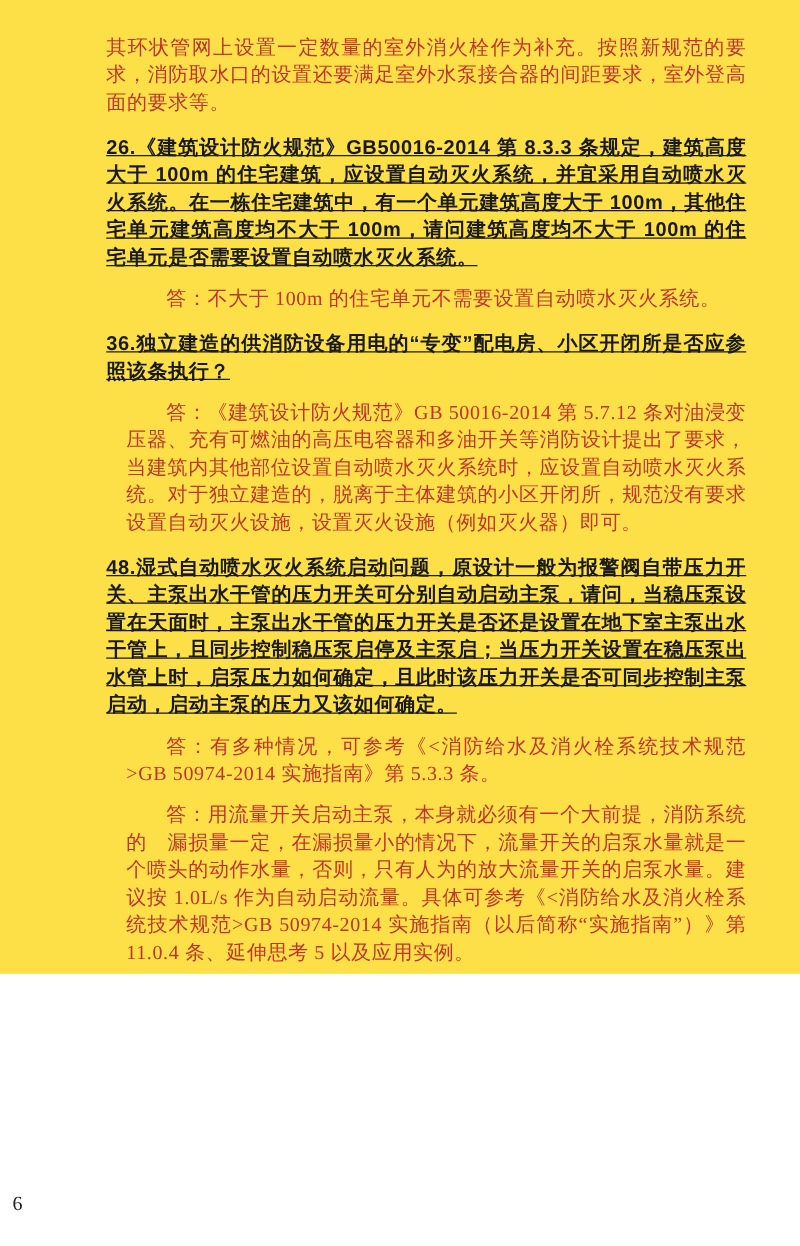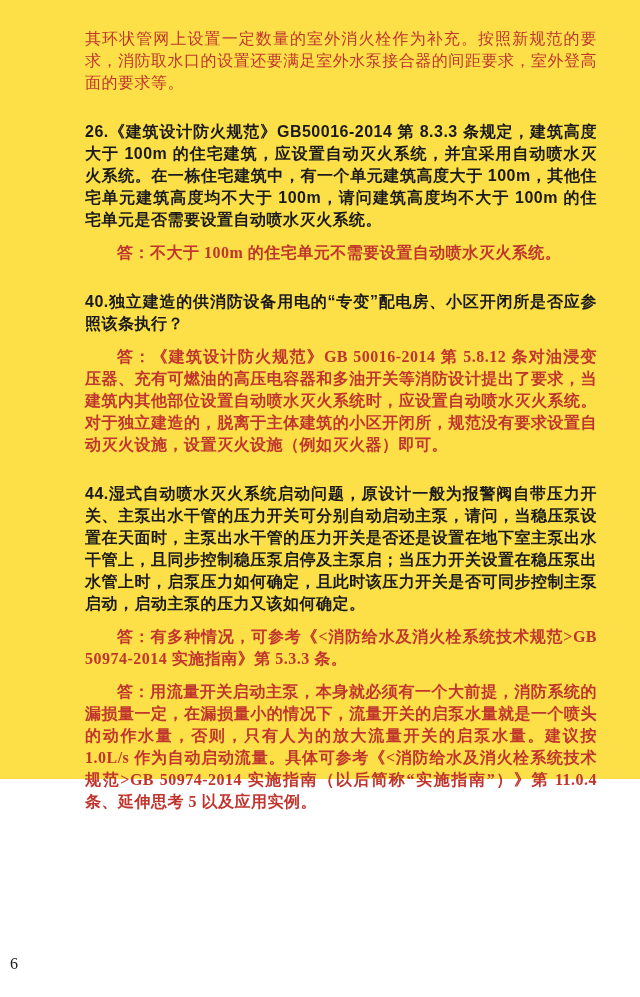--- a/index.html
+++ b/index.html
@@ -31,32 +31,34 @@
   }
   p {
     margin: 0;
     font-size: 16px;
     line-height: 22px;
     text-align: justify;
     text-justify: inter-ideograph;
     letter-spacing: 0.5px;
   }
   p.question {
-    margin-top: 27px;
+    margin-top: 14px;
     color: #1a1a1a;
     font-family: "Liberation Sans", sans-serif;
     font-weight: 700;
     text-indent: 0;
+    text-decoration: underline;
   }
   p.answer {
     margin-top: 11px;
     color: #c1352f;
     font-family: "Liberation Serif", serif;
-    font-weight: 700;
+    font-weight: 400;
     text-indent: 2em;
+    margin-left: 16px;
   }
   p.continuation {
     margin-top: 0;
     color: #c1352f;
     font-family: "Liberation Serif", serif;
     font-weight: 400;
     text-indent: 0;
   }
   .page-number {
     position: absolute;
@@ -72,24 +74,24 @@
 
 <div class="page">
   <div class="text-column">
 
     <p class="continuation">其环状管网上设置一定数量的室外消火栓作为补充。按照新规范的要求，消防取水口的设置还要满足室外水泵接合器的间距要求，室外登高面的要求等。</p>
 
     <p class="question">26.《建筑设计防火规范》GB50016-2014 第 8.3.3 条规定，建筑高度大于 100m 的住宅建筑，应设置自动灭火系统，并宜采用自动喷水灭火系统。在一栋住宅建筑中，有一个单元建筑高度大于 100m，其他住宅单元建筑高度均不大于 100m，请问建筑高度均不大于 100m 的住宅单元是否需要设置自动喷水灭火系统。</p>
     <p class="answer">答：不大于 100m 的住宅单元不需要设置自动喷水灭火系统。</p>
 
 
-    <p class="question">40.独立建造的供消防设备用电的“专变”配电房、小区开闭所是否应参照该条执行？</p>
-    <p class="answer">答：《建筑设计防火规范》GB 50016-2014 第 5.8.12 条对油浸变压器、充有可燃油的高压电容器和多油开关等消防设计提出了要求，当建筑内其他部位设置自动喷水灭火系统时，应设置自动喷水灭火系统。对于独立建造的，脱离于主体建筑的小区开闭所，规范没有要求设置自动灭火设施，设置灭火设施（例如灭火器）即可。</p>
+    <p class="question">36.独立建造的供消防设备用电的“专变”配电房、小区开闭所是否应参照该条执行？</p>
+    <p class="answer">答：《建筑设计防火规范》GB 50016-2014 第 5.7.12 条对油浸变压器、充有可燃油的高压电容器和多油开关等消防设计提出了要求，当建筑内其他部位设置自动喷水灭火系统时，应设置自动喷水灭火系统。对于独立建造的，脱离于主体建筑的小区开闭所，规范没有要求设置自动灭火设施，设置灭火设施（例如灭火器）即可。</p>
 
-    <p class="question">44.湿式自动喷水灭火系统启动问题，原设计一般为报警阀自带压力开关、主泵出水干管的压力开关可分别自动启动主泵，请问，当稳压泵设置在天面时，主泵出水干管的压力开关是否还是设置在地下室主泵出水干管上，且同步控制稳压泵启停及主泵启；当压力开关设置在稳压泵出水管上时，启泵压力如何确定，且此时该压力开关是否可同步控制主泵启动，启动主泵的压力又该如何确定。</p>
+    <p class="question">48.湿式自动喷水灭火系统启动问题，原设计一般为报警阀自带压力开关、主泵出水干管的压力开关可分别自动启动主泵，请问，当稳压泵设置在天面时，主泵出水干管的压力开关是否还是设置在地下室主泵出水干管上，且同步控制稳压泵启停及主泵启；当压力开关设置在稳压泵出水管上时，启泵压力如何确定，且此时该压力开关是否可同步控制主泵启动，启动主泵的压力又该如何确定。</p>
     <p class="answer">答：有多种情况，可参考《&lt;消防给水及消火栓系统技术规范&gt;GB 50974-2014 实施指南》第 5.3.3 条。</p>
 
     <p class="answer">答：用流量开关启动主泵，本身就必须有一个大前提，消防系统的　漏损量一定，在漏损量小的情况下，流量开关的启泵水量就是一个喷头的动作水量，否则，只有人为的放大流量开关的启泵水量。建议按 1.0L/s 作为自动启动流量。具体可参考《&lt;消防给水及消火栓系统技术规范&gt;GB 50974-2014 实施指南（以后简称“实施指南”）》第 11.0.4 条、延伸思考 5 以及应用实例。</p>
 
   </div>
 
   <div class="page-number">6</div>
 </div>
 
 </body></html>

